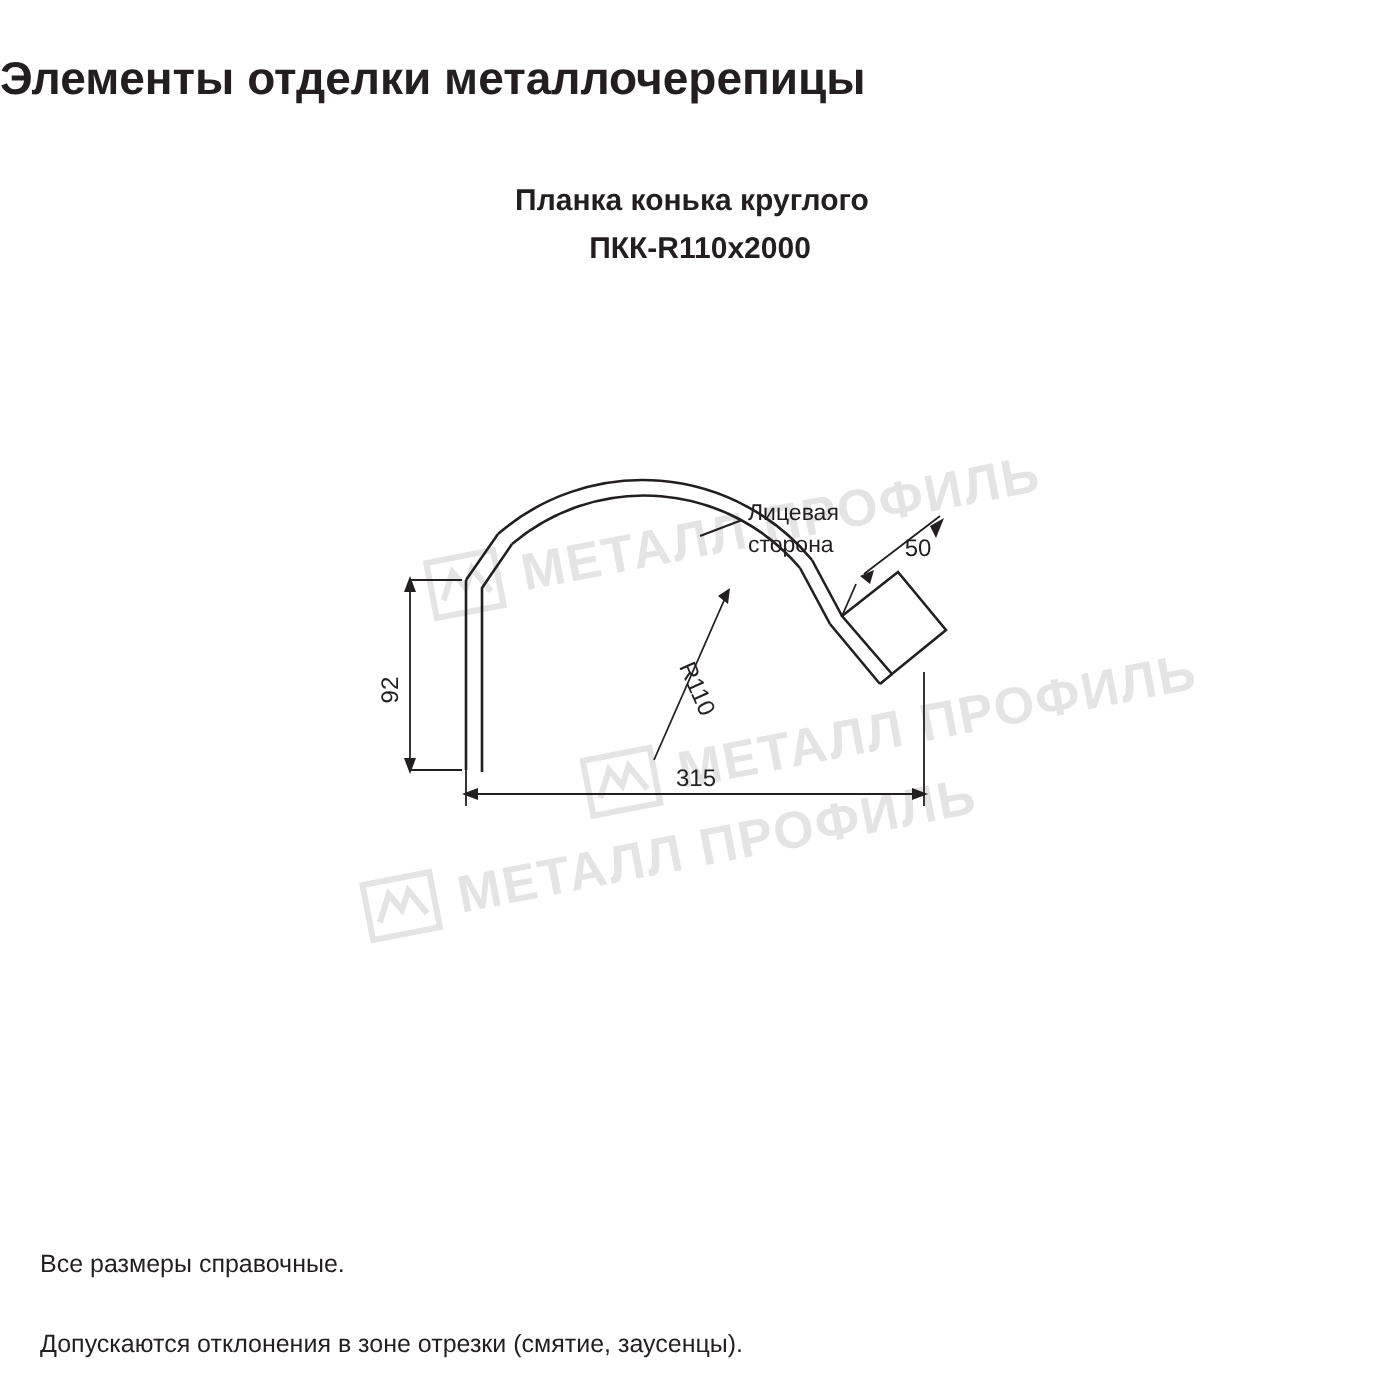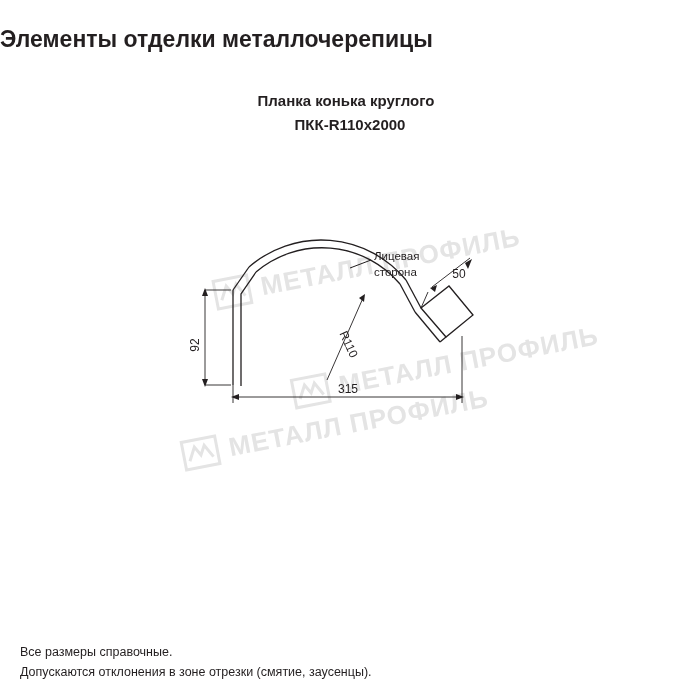--- a/index.html
+++ b/index.html
@@ -65,20 +65,21 @@
   }
   .footer {
     position: absolute;
     left: 20px;
     bottom: 18px;
     font-size: 12.5px;
     line-height: 20px;
   }
   .footer div {
     white-space: nowrap;
+    margin-top: 20px;
   }
   .lbl {
     font-family: "Liberation Sans", sans-serif;
     font-size: 12px;
     fill: #231f20;
   }
   .lbl-lic {
     font-family: "Liberation Sans", sans-serif;
     font-size: 11.5px;
     fill: #231f20;

